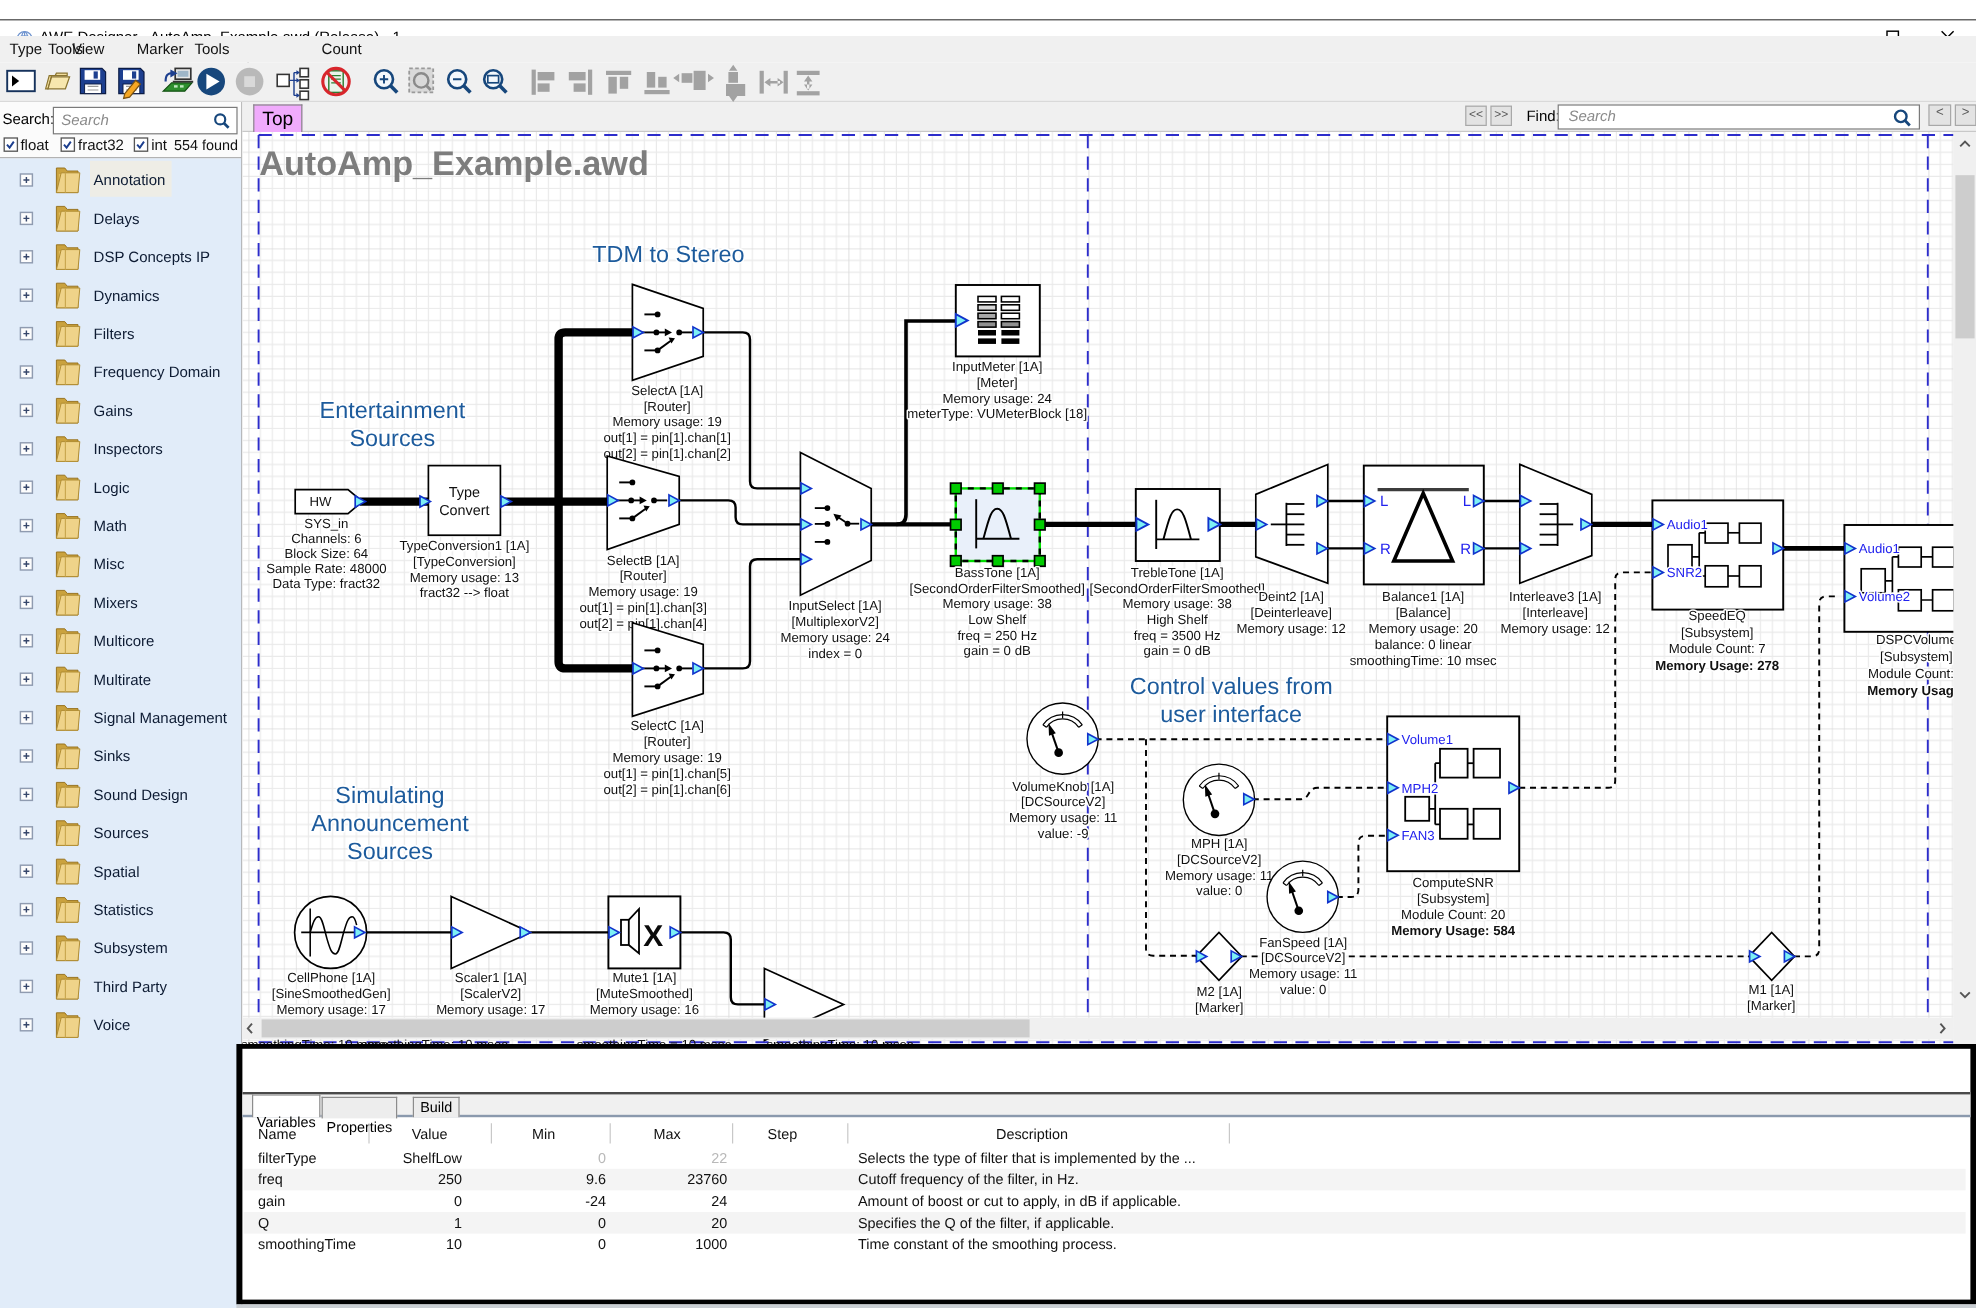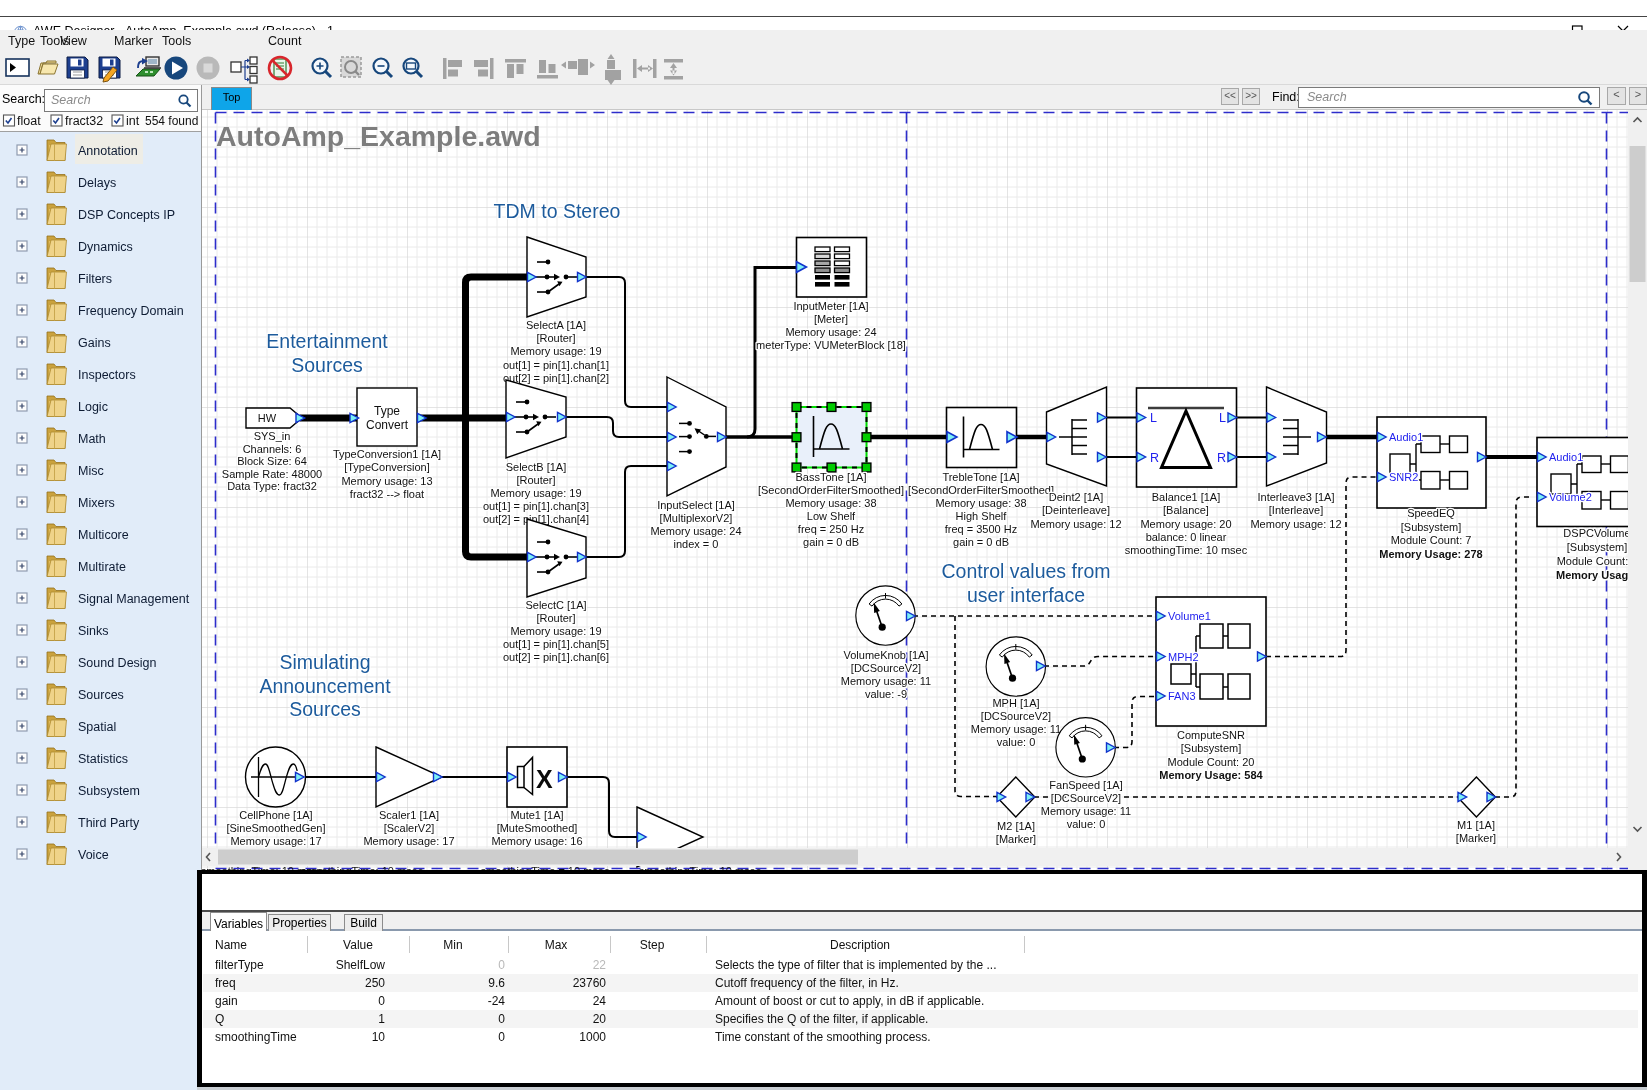--- a/index.html
+++ b/index.html
@@ -283,21 +283,21 @@
 <use href="#plusbox" transform="translate(17,717)"></use>
 <use href="#folder" transform="translate(46,709)"></use>
 <text x="78" y="726.5" font-size="12.5" fill="#0d1b33">Voice</text>
 </svg>
  </div>
 </div>
 
 <div class="abs" style="left:202px;top:85px;width:1445px;height:785px;background:#f0f0f0">
 
  <div class="abs" style="left:0;top:0;width:1445px;height:25px;background:#f0f0f0;border-bottom:1px solid #c8c8c8">
-  <div class="abs" style="left:9px;top:2px;width:41px;height:23px;background:#0ea5e9;border:1px solid #898989;border-bottom:none;font-size:11px;text-align:center;padding-top:3px">Top</div>
+  <div class="abs" style="left:9px;top:2px;width:41px;height:23px;background:#f0abfc;border:1px solid #898989;border-bottom:none;font-size:16px;text-align:center;padding-top:3px">Top</div>
   <div class="abs" style="left:1019px;top:3px;width:18px;height:17px;background:#e3e3e3;border:1px solid #a8a8a8;font-size:10px;text-align:center;color:#555;padding-top:1px">&lt;&lt;</div>
   <div class="abs" style="left:1040px;top:3px;width:18px;height:17px;background:#e3e3e3;border:1px solid #a8a8a8;font-size:10px;text-align:center;color:#555;padding-top:1px">&gt;&gt;</div>
   <span class="abs" style="left:1070px;top:5px;font-size:12.5px">Find:</span>
   <div class="abs" style="left:1096px;top:2px;width:302px;height:21px;background:#fff;border:1px solid #7a7a7a">
    <span class="abs" style="left:8px;top:2px;font-size:12.5px;font-style:italic;color:#8a8a8a">Search</span>
    <svg width="18" height="18" class="abs" style="left:278;top:2">
           <circle cx="7" cy="7" r="4.8" fill="none" stroke="#17477c" stroke-width="2"></circle>
           <line x1="10.5" y1="10.5" x2="14.5" y2="14.5" stroke="#17477c" stroke-width="2.4"></line>
         </svg>
   </div>
@@ -700,22 +700,22 @@
    <rect x="1.5" y="36" width="16" height="136" fill="#cdcdcd"></rect>
    <path d="M5.5,717 L9.5,721 L13.5,717" fill="none" stroke="#555" stroke-width="1.6"></path>
   </svg>
  </div>
  <div class="abs" style="left:1426px;top:763px;width:19px;height:22px;background:#f0f0f0"></div>
 </div>
 
 <div class="abs" style="left:197px;top:870px;width:1450px;height:217px;background:#000">
  <div class="abs" style="left:5px;top:4px;width:1440px;height:209px;background:#fff">
   <div class="abs" style="left:0;top:36px;width:1440px;height:21px;background:#f0f0f0;border-top:2px solid #4a4a4a;border-bottom:2px solid #8a99ad">
-   <div class="abs" style="left:8px;top:0px;width:57px;height:19px;background:#fff;border:1px solid #8c8c8c;border-bottom:none;font-size:12px;text-align:center;padding-top:4px">Variables</div>
-   <div class="abs" style="left:66px;top:2px;width:63px;height:17px;background:#ededed;border:1px solid #8c8c8c;border-bottom:none;font-size:12px;text-align:center;padding-top:1px">Properties</div>
+   <div class="abs" style="left:8px;top:0px;width:57px;height:19px;background:#fff;border:1px solid #8c8c8c;border-bottom:none;font-size:12px;text-align:center;padding-top:15px">Variables</div>
+   <div class="abs" style="left:66px;top:2px;width:63px;height:17px;background:#ededed;border:1px solid #8c8c8c;border-bottom:none;font-size:12px;text-align:center;padding-top:17px">Properties</div>
    <div class="abs" style="left:142px;top:2px;width:39px;height:17px;background:#ededed;border:1px solid #8c8c8c;border-bottom:none;font-size:12px;text-align:center;padding-top:1px">Build</div>
   </div>
   <svg class="abs" style="left:0;top:57" width="1440" height="152" viewBox="202 931 1440 152">
    <g stroke="#c8c8c8" stroke-width="1">
     <path d="M307.5,936 V953 M409.5,936 V953 M508.5,936 V953 M610.5,936 V953 M706.5,936 V953 M1024.5,936 V953"></path>
    </g>
    <rect x="203" y="974" width="1435" height="18" fill="#f4f4f4"></rect>
    <rect x="203" y="1010" width="1435" height="18" fill="#f4f4f4"></rect>
    <g font-size="12" fill="#111">
     <text x="215" y="949">Name</text>

